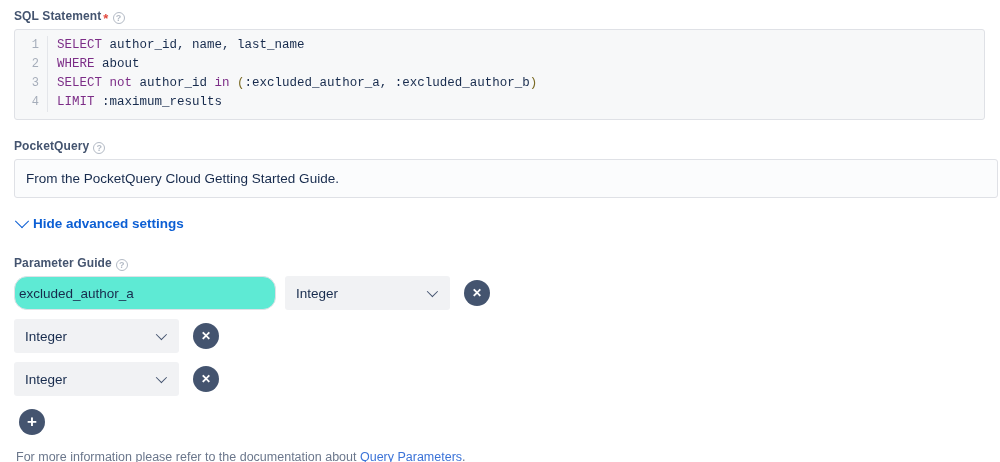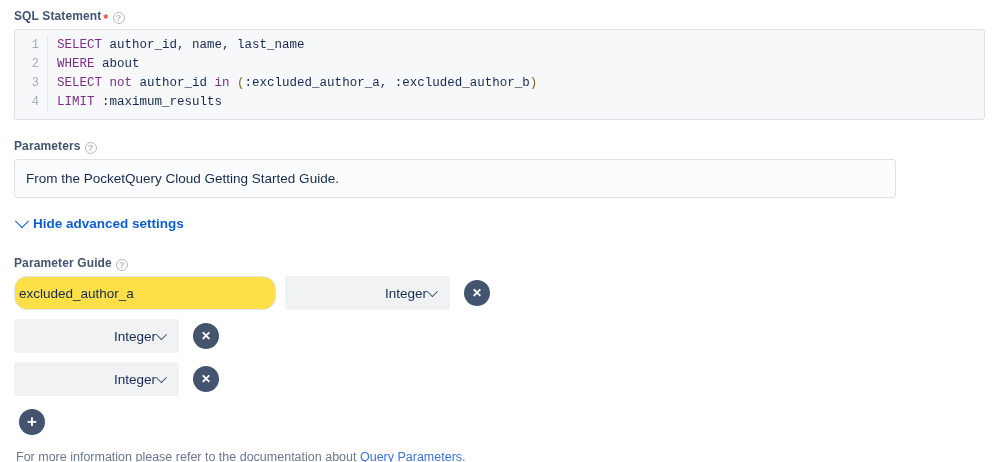--- a/index.html
+++ b/index.html
@@ -87,21 +87,21 @@
   }
   .code-text { color: #172b4d; text-align: center; }
   .kw  { color: #7c2d87; }
   .pn  { color: #7a6a24; }
 
   
   .desc-box {
     border: 1px solid #dfe1e6;
     border-radius: 3px;
     background: #fbfcfd;
-    width: 882px;
+    width: 984px;
     height: 39px;
     box-sizing: border-box;
     padding: 9px 11px;
     font-size: 13.5px;
     color: #172b4d;
     margin-bottom: 18px;
     outline: none;
     font-family: "Liberation Sans", sans-serif;
   }
 
@@ -133,38 +133,38 @@
     align-items: center;
     gap: 9px;
     margin-bottom: 9px;
   }
   .param-name {
     width: 262px;
     height: 34px;
     box-sizing: border-box;
     border: 1px solid #dfe1e6;
     border-radius: 13px;
-    background: #fde047;
+    background: #5eead4;
     padding: 0 4px;
     font-size: 13.5px;
     color: #172b4d;
     font-family: "Liberation Sans", sans-serif;
     outline: none;
   }
   .param-type {
     width: 165px;
     height: 34px;
     box-sizing: border-box;
     background: #f1f2f4;
     border: none;
     border-radius: 3px;
     padding: 0 11px;
     display: flex;
     align-items: center;
-    justify-content: flex-end;
+    justify-content: space-between;
     font-size: 13.5px;
     color: #172b4d;
     cursor: pointer;
   }
   .sel-chev {
     display: inline-block;
     width: 7px;
     height: 7px;
     border-right: 1.6px solid #44546f;
     border-bottom: 1.6px solid #44546f;
@@ -223,21 +223,21 @@
 
   <div class="sql-box" id="sql-box">
       <div class="code-line"><span class="ln">1</span><span><span class="kw">SELECT</span><span class="code-text"> author_id, name, last_name</span></span></div>
       <div class="code-line"><span class="ln">2</span><span><span class="kw">WHERE</span><span class="code-text"> about</span></span></div>
       <div class="code-line"><span class="ln">3</span><span><span class="kw">SELECT</span><span class="code-text"> </span><span class="kw">not</span><span class="code-text"> author_id </span><span class="kw">in</span><span class="code-text"> </span><span class="pn">(</span><span class="code-text">:excluded_author_a, :excluded_author_b</span><span class="pn">)</span></span></div>
       <div class="code-line"><span class="ln">4</span><span><span class="kw">LIMIT</span><span class="code-text"> :maximum_results</span></span></div>
     </div>
 
   
   <div class="field-label">
-    <span>Parameters</span>
+    <span>PocketQuery</span>
     <span class="help-icon">?</span>
   </div>
   <input class="desc-box" type="text" value="From the PocketQuery Cloud Getting Started Guide." style="">
 
   
   <div class="adv-toggle">
     <span class="chev"></span>
     <span>Hide advanced settings</span>
   </div>
 

